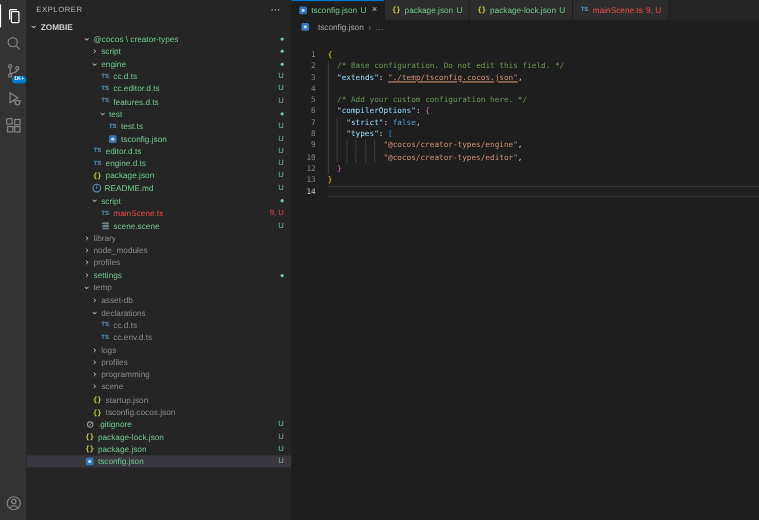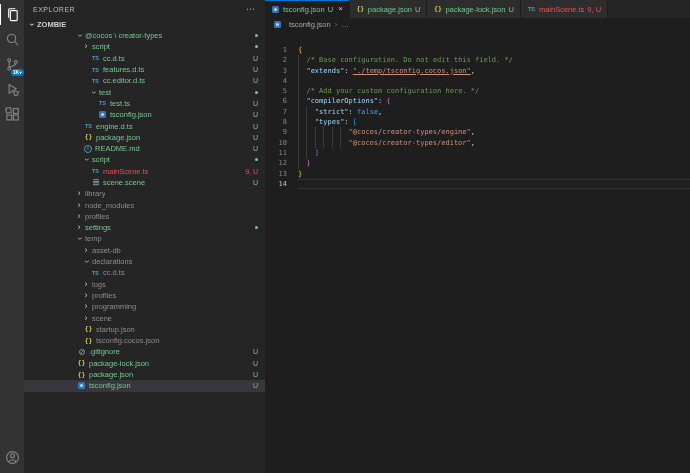--- a/index.html
+++ b/index.html
@@ -145,35 +145,41 @@
           <span class="lbl">@cocos \ creator-types</span>
           <span class="bdot"></span>
         </div>
         <div class="row g-untracked">
           <span class="sp" style="width: 17px;"></span>
           <span class="tw">›</span>
           <span class="lbl">script</span>
           <span class="bdot"></span>
         </div>
         <div class="row g-untracked">
+          <span class="sp" style="width: 17px;"></span>
+          <span class="tw exp">›</span>
+          <span class="lbl">engine</span>
+          <span class="bdot"></span>
+        </div>
+        <div class="row g-untracked">
           <span class="sp" style="width: 26px;"></span>
           <span class="fi fi-ts">TS</span>
           <span class="lbl">cc.d.ts</span>
           <span class="badge">U</span>
         </div>
         <div class="row g-untracked">
           <span class="sp" style="width: 26px;"></span>
           <span class="fi fi-ts">TS</span>
+          <span class="lbl">cc.editor.d.ts</span>
+          <span class="badge">U</span>
+        </div>
+        <div class="row g-untracked">
+          <span class="sp" style="width: 26px;"></span>
+          <span class="fi fi-ts">TS</span>
           <span class="lbl">features.d.ts</span>
-          <span class="badge">U</span>
-        </div>
-        <div class="row g-untracked">
-          <span class="sp" style="width: 26px;"></span>
-          <span class="fi fi-ts">TS</span>
-          <span class="lbl">cc.editor.d.ts</span>
           <span class="badge">U</span>
         </div>
         <div class="row g-untracked">
           <span class="sp" style="width: 24px;"></span>
           <span class="tw exp">›</span>
           <span class="lbl">test</span>
           <span class="bdot"></span>
         </div>
         <div class="row g-untracked">
           <span class="sp" style="width: 33px;"></span>
@@ -183,20 +189,26 @@
         </div>
         <div class="row g-untracked">
           <span class="sp" style="width: 33px;"></span>
           <span class="fi fi-tsc"></span>
           <span class="lbl">tsconfig.json</span>
           <span class="badge">U</span>
         </div>
         <div class="row g-untracked">
           <span class="sp" style="width: 19px;"></span>
           <span class="fi fi-ts">TS</span>
+          <span class="lbl">editor.d.ts</span>
+          <span class="badge">U</span>
+        </div>
+        <div class="row g-untracked">
+          <span class="sp" style="width: 19px;"></span>
+          <span class="fi fi-ts">TS</span>
           <span class="lbl">engine.d.ts</span>
           <span class="badge">U</span>
         </div>
         <div class="row g-untracked">
           <span class="sp" style="width: 19px;"></span>
           <span class="fi fi-js">{}</span>
           <span class="lbl">package.json</span>
           <span class="badge">U</span>
         </div>
         <div class="row g-untracked">
@@ -256,20 +268,25 @@
         </div>
         <div class="row g-ignored">
           <span class="sp" style="width: 17px;"></span>
           <span class="tw exp">›</span>
           <span class="lbl">declarations</span>
         </div>
         <div class="row g-ignored">
           <span class="sp" style="width: 26px;"></span>
           <span class="fi fi-ts">TS</span>
           <span class="lbl">cc.d.ts</span>
+        </div>
+        <div class="row g-ignored">
+          <span class="sp" style="width: 26px;"></span>
+          <span class="fi fi-ts">TS</span>
+          <span class="lbl">cc.env.d.ts</span>
         </div>
         <div class="row g-ignored">
           <span class="sp" style="width: 17px;"></span>
           <span class="tw">›</span>
           <span class="lbl">logs</span>
         </div>
         <div class="row g-ignored">
           <span class="sp" style="width: 17px;"></span>
           <span class="tw">›</span>
           <span class="lbl">profiles</span>
@@ -386,24 +403,20 @@
         </div>
         <div class="line">
           <span class="ln">9</span>
           <span class="cw"><span class="ig"></span><span class="ig"></span><span class="ig"></span><span class="ig"></span><span class="ig"></span><span class="ig"></span><span class="tok-s">"@cocos/creator-types/engine"</span><span class="tok-p">,</span></span>
         </div>
         <div class="line">
           <span class="ln">10</span>
           <span class="cw"><span class="ig"></span><span class="ig"></span><span class="ig"></span><span class="ig"></span><span class="ig"></span><span class="ig"></span><span class="tok-s">"@cocos/creator-types/editor"</span><span class="tok-p">,</span></span>
         </div>
         <div class="line">
-          <span class="ln">11</span>
-          <span class="cw"><span class="ig"></span><span class="ig"></span><span class="tok-b3">]</span></span>
-        </div>
-        <div class="line">
           <span class="ln">12</span>
           <span class="cw"><span class="ig"></span><span class="tok-b2">}</span></span>
         </div>
         <div class="line">
           <span class="ln">13</span>
           <span class="cw"><span class="tok-b1">}</span></span>
         </div>
         <div class="line">
           <span class="ln act">14</span>
           <span class="cw cur"></span>

